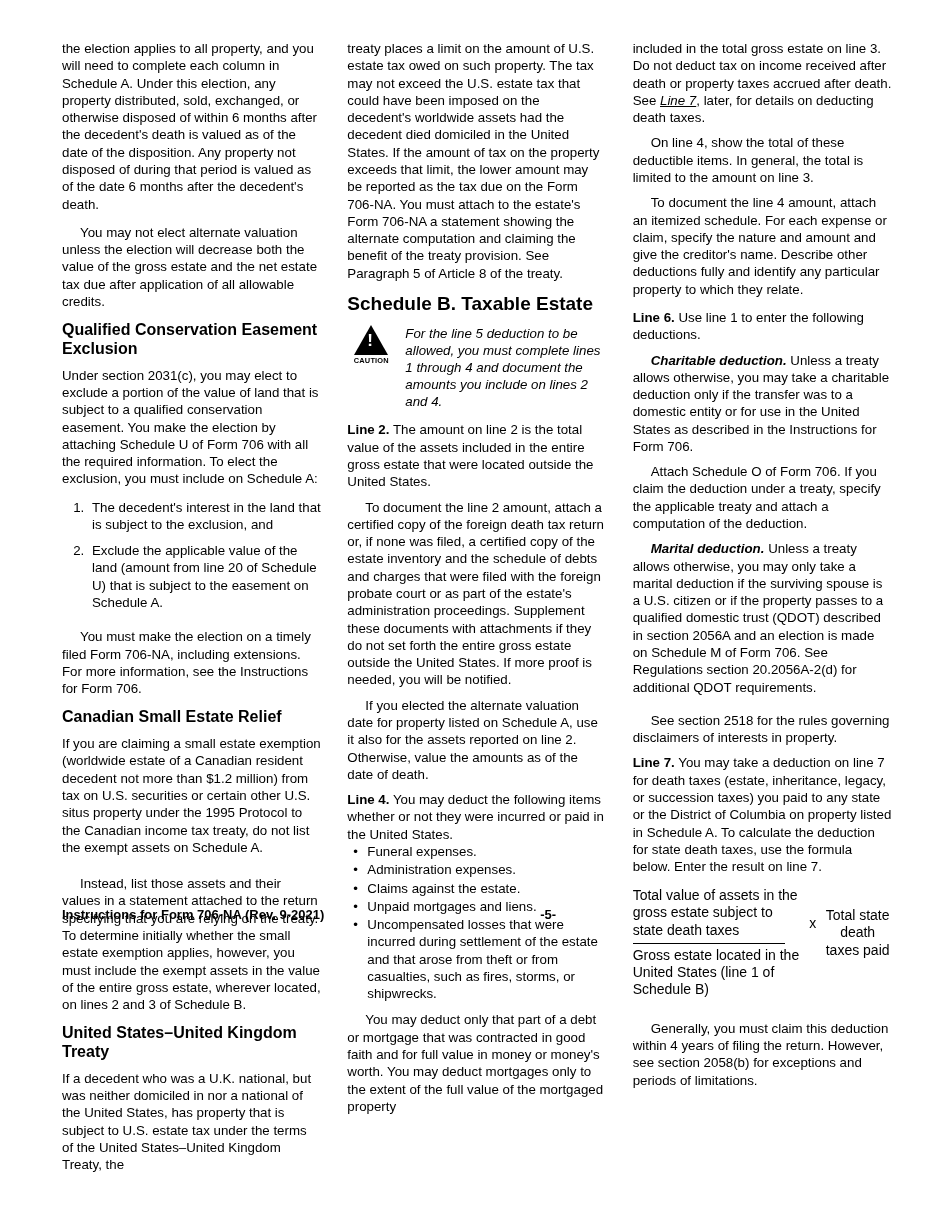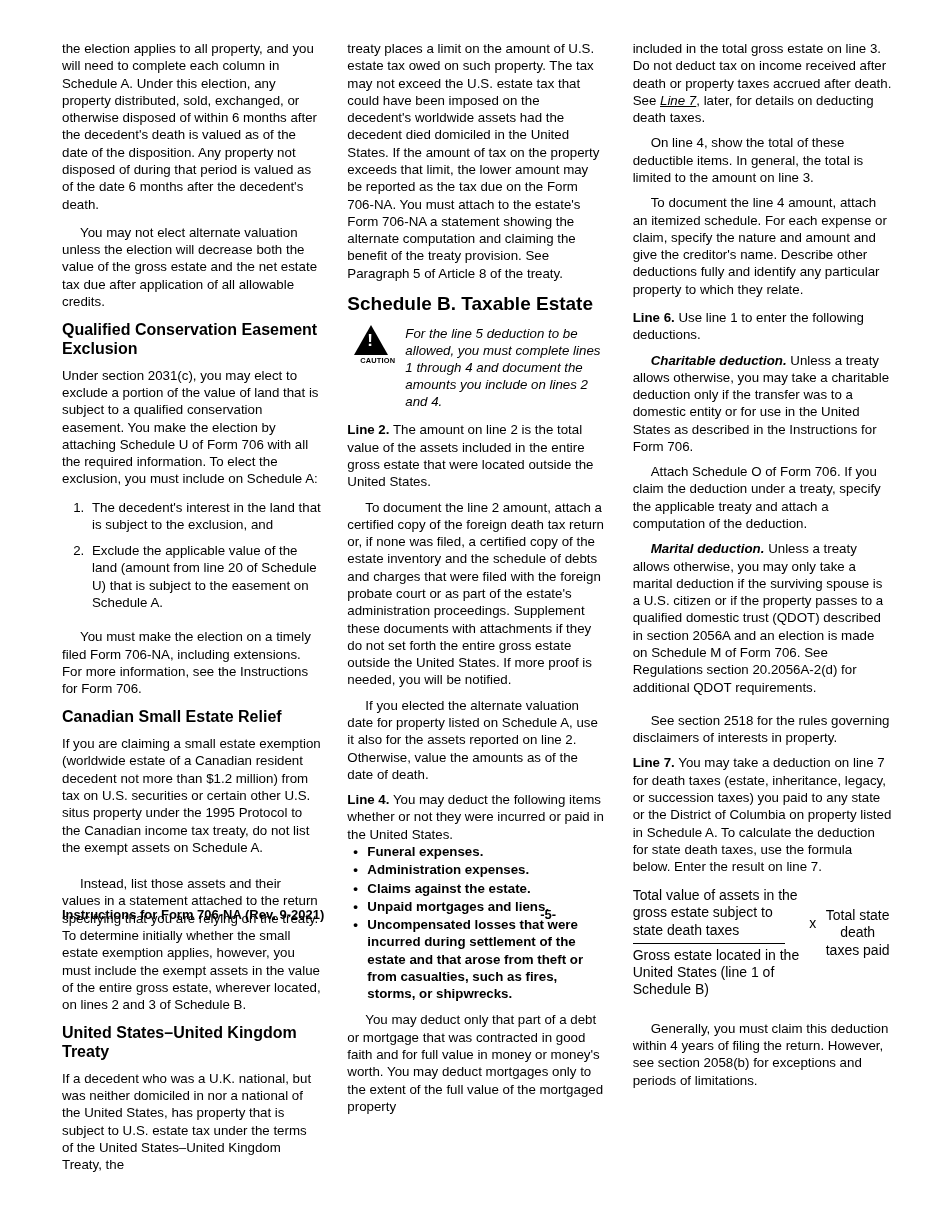--- a/index.html
+++ b/index.html
@@ -76,21 +76,20 @@
   }
   ul.bullets {
     margin: 0;
     padding-left: 20px;
     list-style: none;
   }
   ul.bullets li {
     position: relative;
     margin-bottom: 1px;
     padding-left: 0;
-    font-weight: bold;
   }
   ul.bullets li:before {
     content: "\2022";
     position: absolute;
     left: -14px;
     top: 0;
   }
   .underline-link {
     text-decoration: underline;
     font-style: italic;
@@ -124,21 +123,20 @@
     font-size: 17px;
     font-weight: bold;
     font-family: "Liberation Sans", sans-serif;
     line-height: 1;
   }
   .caution-word {
     font-size: 7.4px;
     font-weight: bold;
     letter-spacing: 0.2px;
     margin-top: 1px;
-    text-align: right;
   }
   .caution-text {
     font-style: italic;
     font-size: 13.3px;
     line-height: 1.28;
     flex: 1;
   }
   
   .formula {
     margin-top: 4px;

